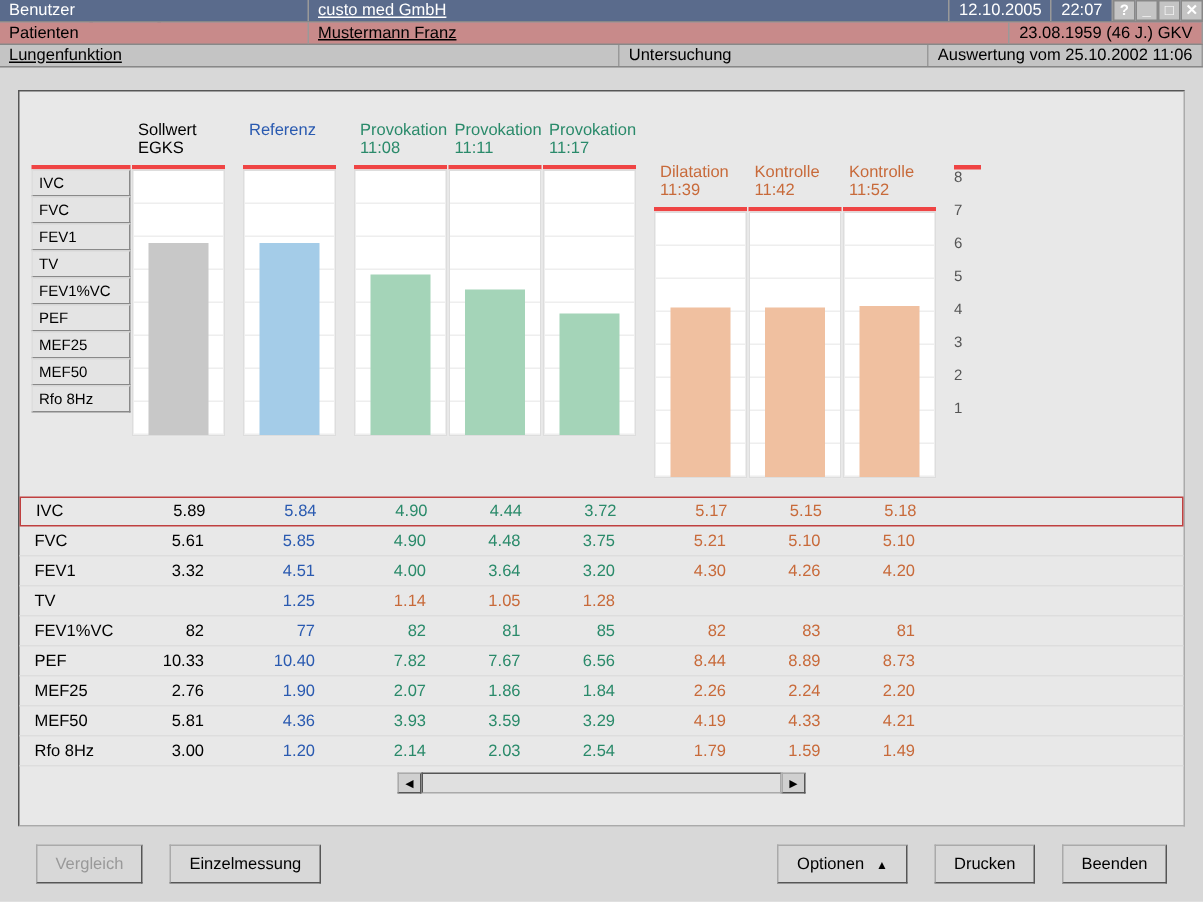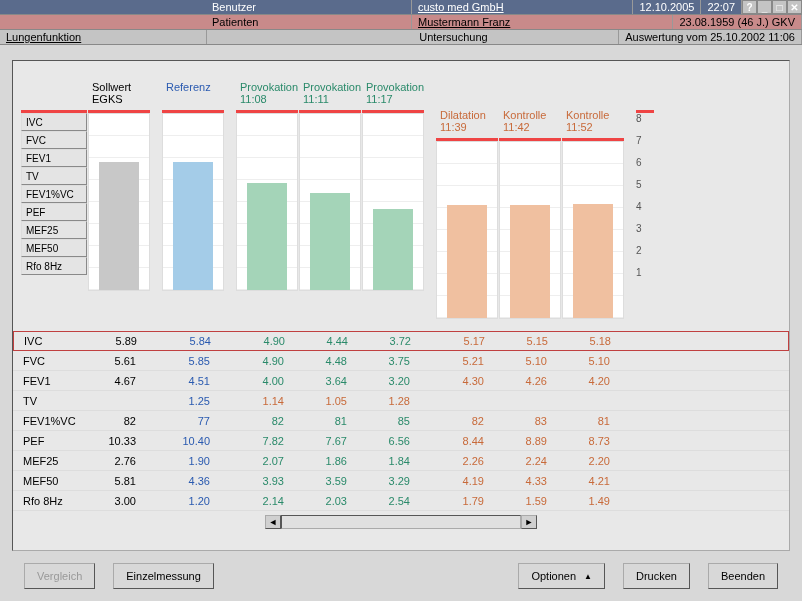--- a/index.html
+++ b/index.html
@@ -4,21 +4,21 @@
 <style>
 * { box-sizing: border-box; margin: 0; padding: 0; }
 body { font-family: Arial, sans-serif; font-size: 11px; background: #d8d8d8; width: 802px; height: 601px; overflow: hidden; position: relative; }
 .header { position: absolute; top: 0; left: 0; right: 0; }
 .header-row { display: flex; height: 15px; border-bottom: 1px solid #888; }
 .header-row.h1 { background: #5a6b8c; color: #fff; }
 .header-row.h2 { background: #c88a8a; color: #000; }
 .header-row.h3 { background: #c4c4c4; color: #000; }
 .logo { position: absolute; top: 8px; left: 18px; font-size: 22px; font-weight: bold; color: #aaa; font-style: italic; }
 .hcell { border-right: 1px solid #999; padding: 1px 6px; white-space: nowrap; overflow: hidden; }
-.hc1 { width: 206px; margin-left: 206px; }
+.hc1 { width: 206px; }
 .hc2 { flex: 1; text-decoration: underline; }
 .hc3 { padding: 1px 6px; }
 .icons { display: flex; gap: 0; }
 .iconbtn { width: 15px; height: 14px; background: #c4c4c4; border: 1px solid #888; display: flex; align-items: center; justify-content: center; font-size: 10px; font-weight: bold; }
 
 .main { position: absolute; top: 60px; left: 12px; right: 12px; bottom: 50px; background: #e8e8e8; border: 1px inset #aaa; }
 
 .grid { display: flex; padding: 18px 8px 0 8px; gap: 12px; }
 .group { display: flex; gap: 1px; }
 .col { flex: 0 0 auto; }
@@ -330,21 +330,21 @@
         <div class="tgroup">
           <div class="tcell d dil">5.21</div>
           <div class="tcell d dil">5.10</div>
           <div class="tcell d dil">5.10</div>
         </div>
         <div class="tcell ya"></div>
       </div>
       <div class="trow">
         <div class="tgroup">
           <div class="tcell lab">FEV1</div>
-          <div class="tcell d">4.67</div>
+          <div class="tcell d">3.32</div>
         </div>
         <div class="tgroup">
           <div class="tcell d ref">4.51</div>
         </div>
         <div class="tgroup">
           <div class="tcell d prov">4.00</div>
           <div class="tcell d prov">3.64</div>
           <div class="tcell d prov">3.20</div>
         </div>
         <div class="tgroup">

